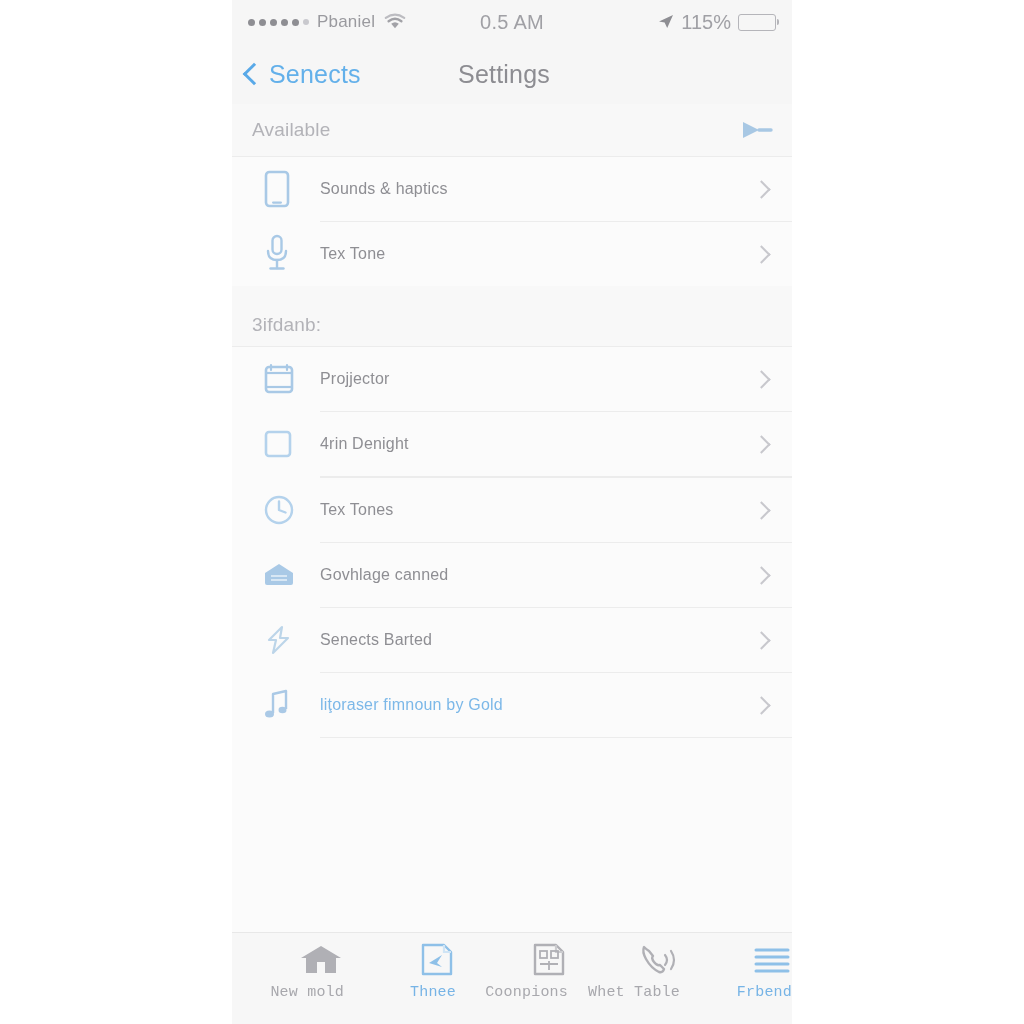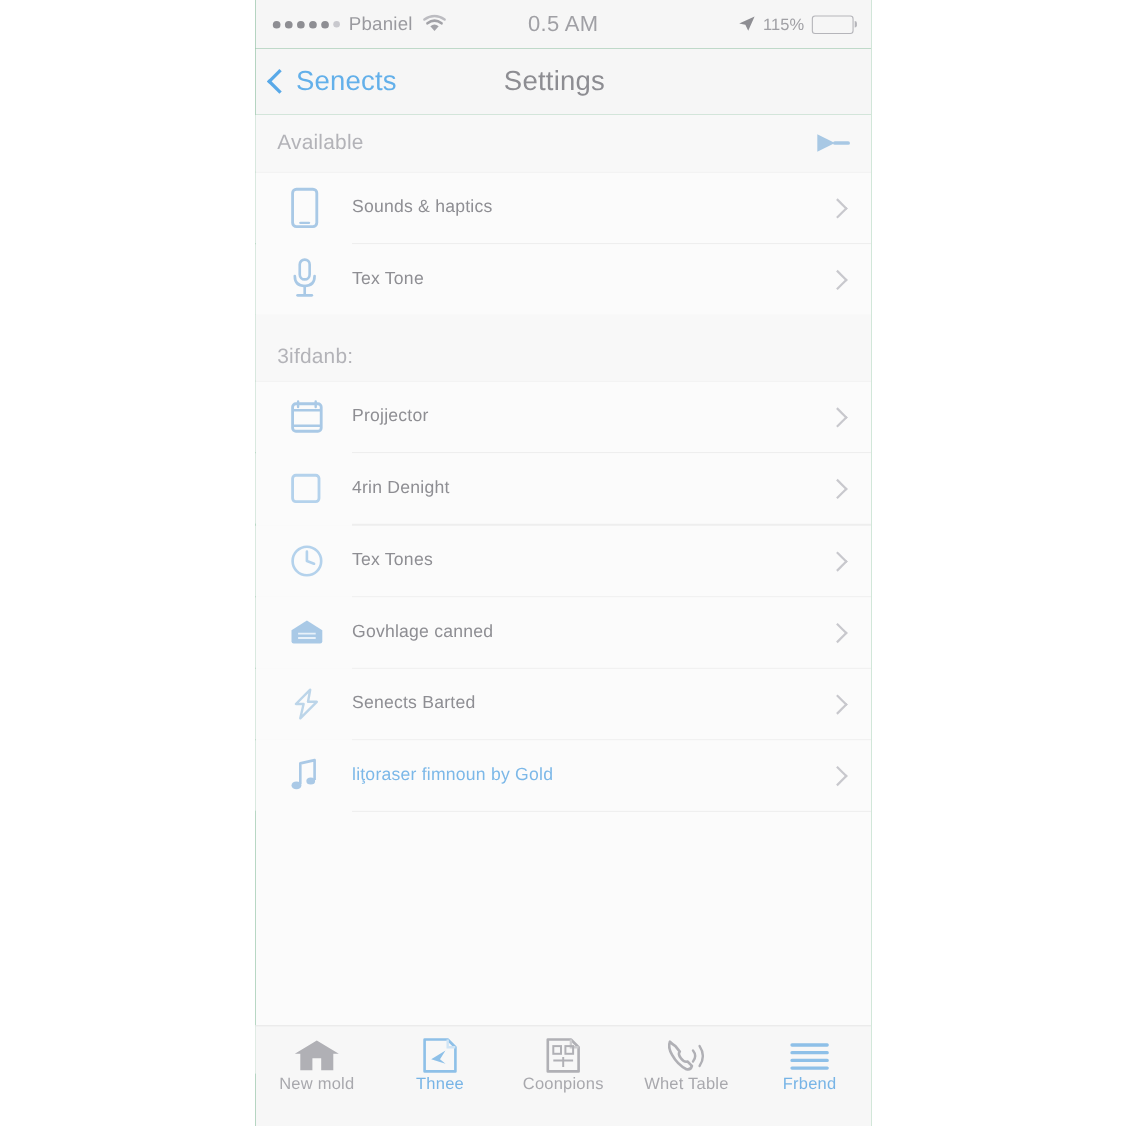--- a/index.html
+++ b/index.html
@@ -81,21 +81,21 @@
     pointer-events: none;
   }
   .sb-right {
     display: flex;
     align-items: center;
     gap: 7px;
     margin-left: auto;
     z-index: 2;
   }
   .sb-pct {
-    font-size: 15px;
+    font-size: 20px;
     color: #a0a0a5;
   }
   .battery {
     position: relative;
     width: 38px; height: 17px;
     border: 1.5px solid #b5b5ba;
     border-radius: 3px;
     box-sizing: border-box;
     padding: 1.5px;
   }
@@ -232,23 +232,24 @@
     display: flex;
     align-items: flex-start;
     padding-top: 10px;
     box-sizing: border-box;
     filter: blur(0.35px);
   }
   .tab {
     flex: 1 1 0;
     display: flex;
     flex-direction: column;
-    align-items: center;
-    gap: 0;
+    align-items: flex-end;
+    gap: 7px;
     cursor: pointer;
+    font-family: Liberation Mono, monospace;
   }
   .tab .t-label {
     font-size: 15px;
     color: #a8a8ad;
     letter-spacing: .2px;
   }
   .tab.active .t-label { color: #77b4e6; }
   .tab .t-icon { height: 34px; display: flex; align-items: center; }
 
   svg { display: block; }

